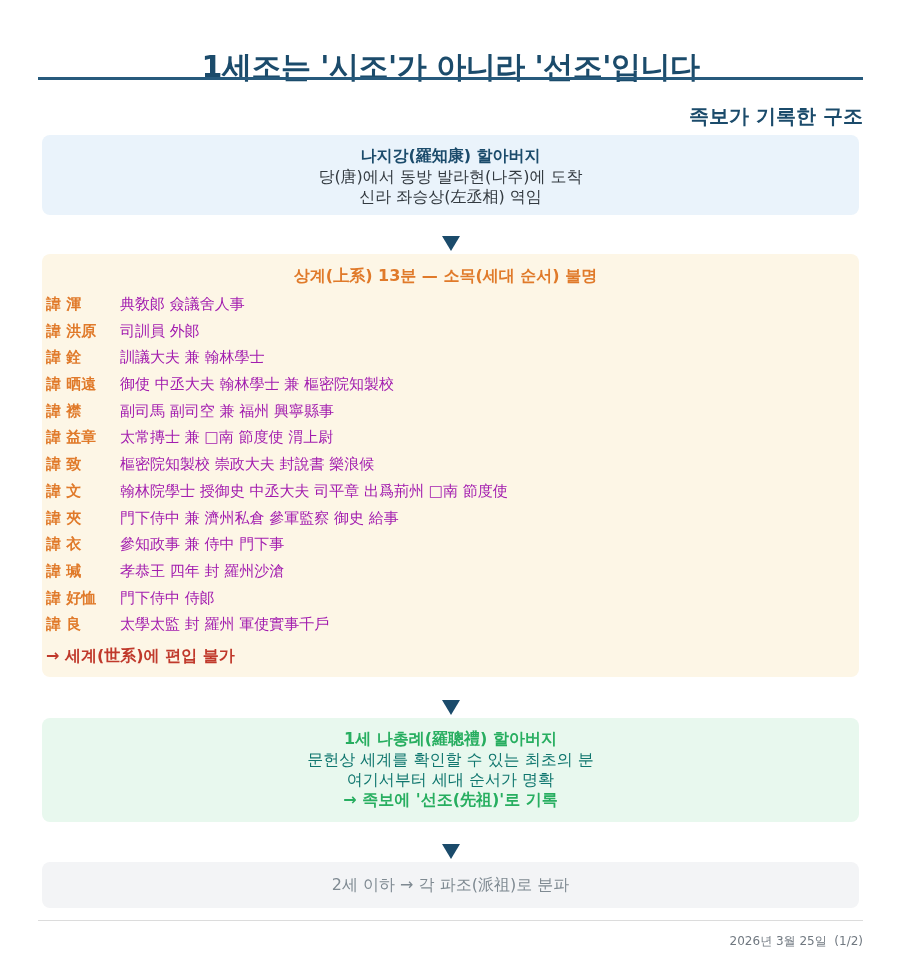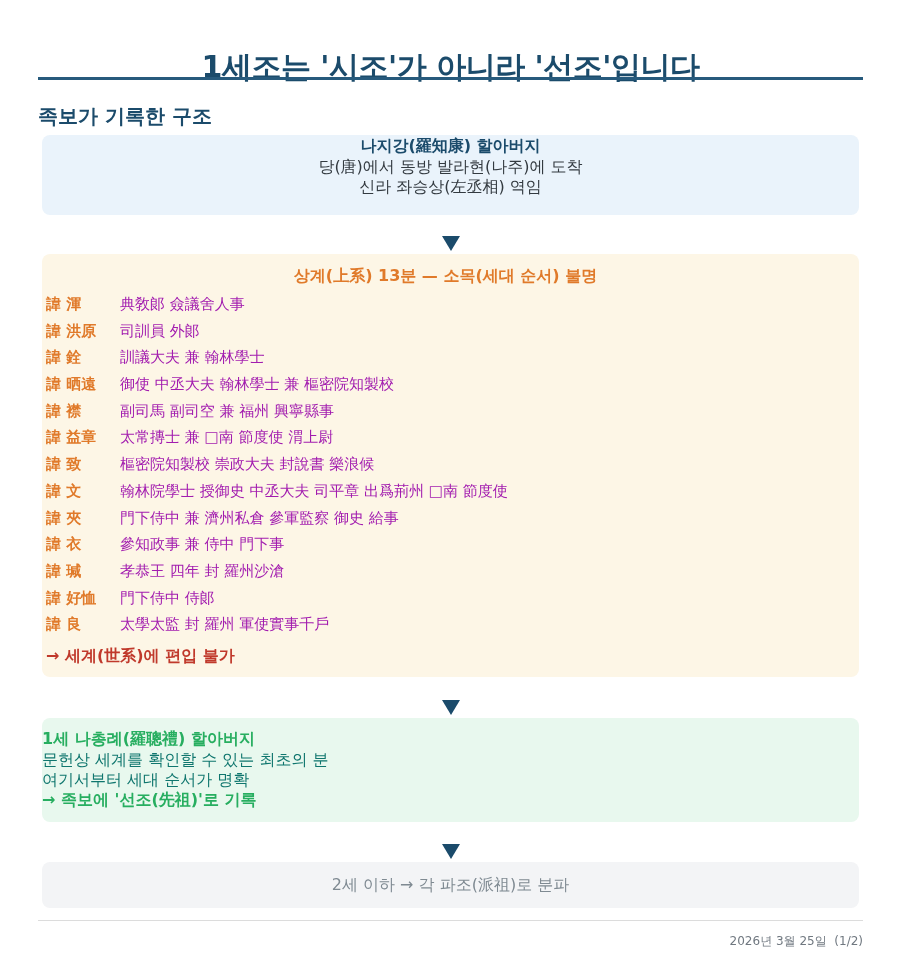--- a/index.html
+++ b/index.html
@@ -10,35 +10,35 @@
   }
   .page { position: absolute; left: 38px; top: 0; width: 825px; }
   .title {
     margin: 8px; padding-top: 40px; height: 38px;
     text-align: center; font-size: 30px; font-weight: bold; color: #1b4b6b;
     line-height: 38px; letter-spacing: -0.5px;
   }
   .title-rule { position: absolute; top: 77px; left: 0; width: 825px; height: 3px; background: #275a7c; }
   .subtitle {
     position: absolute; top: 103px; left: 0; width: 825px;
-    text-align: left; font-size: 20px; font-weight: bold; color: #1b4b6b; line-height: 26px;
+    text-align: right; font-size: 20px; font-weight: bold; color: #1b4b6b; line-height: 26px;
   }
   .box { position: absolute; left: 4px; width: 817px; border-radius: 8px; box-sizing: border-box; }
-  .box-origin { top: 135px; height: 80px; background: #eaf3fb; text-align: center; }
+  .box-origin { top: 135px; height: 80px; background: #eaf3fb; text-align: center; padding-top: 10px; }
   .box-origin .head { font-size: 16px; font-weight: bold; color: #1b4b6b; line-height: 22px; }
   .box-origin .line { font-size: 16px; color: #333a40; line-height: 20px; }
   .arrow { position: absolute; left: 404px; width: 0; height: 0;
     border-left: 9px solid transparent; border-right: 9px solid transparent; border-top: 15px solid #1b4b6b; }
   .box-upper { top: 254px; height: 423px; background: #fdf6e6; padding: 10px 14px 0 4px; }
   .box-upper .head { text-align: center; font-size: 16px; font-weight: bold; color: #e07a2a; line-height: 24px; margin-bottom: 3px; }
   .ancestor { display: flex; align-items: baseline; height: 26.7px; line-height: 26.7px; font-size: 15px; }
   .ancestor .name { width: 74px; flex: none; color: #e07a2a; font-weight: bold; white-space: nowrap; }
   .ancestor .desc { color: #a21caf; white-space: nowrap; }
   .box-upper .foot { text-align: left; font-size: 16px; font-weight: bold; color: #c0392b; line-height: 24px; margin-top: 6px; }
-  .box-first { top: 718px; height: 104px; background: #e8f8ee; text-align: left; padding-top: 10px; }
+  .box-first { top: 718px; height: 104px; background: #e8f8ee; text-align: center; padding-top: 10px; }
   .box-first .head { font-size: 16px; font-weight: bold; color: #27ae60; line-height: 22px; }
   .box-first .line { font-size: 16px; color: #0f766e; line-height: 20px; }
   .box-first .foot { font-size: 16px; font-weight: bold; color: #27ae60; line-height: 20px; }
   .box-branch { top: 862px; height: 46px; background: #f3f4f6; text-align: center;
     font-size: 16px; color: #7f8a92; line-height: 46px; }
   .footer-rule { position: absolute; top: 920px; left: 0; width: 825px; height: 1px; background: #dcdcdc; }
   .footer { position: absolute; top: 932px; left: 0; width: 825px; text-align: right;
     font-size: 12px; color: #707880; line-height: 18px; }
 </style>
 </head>

